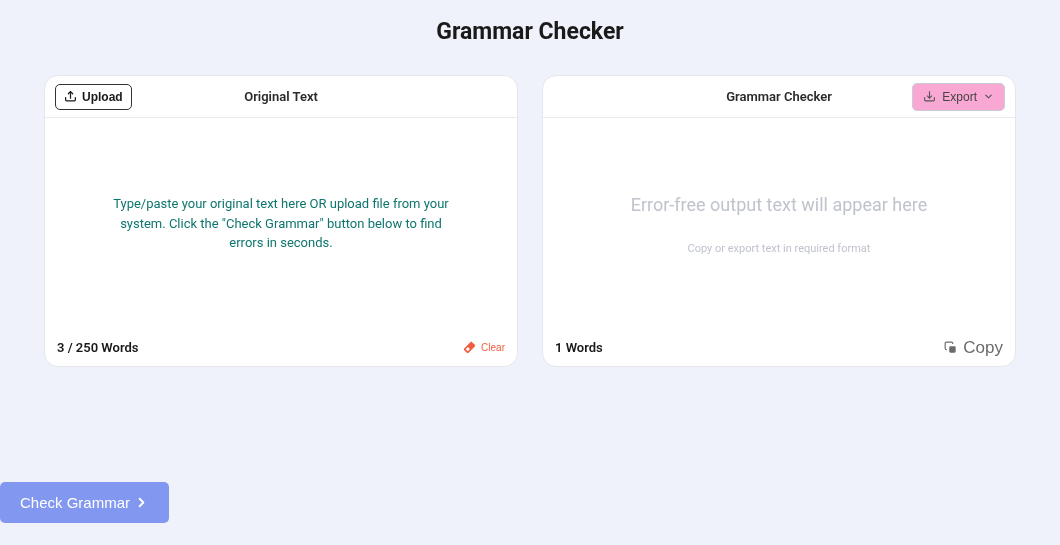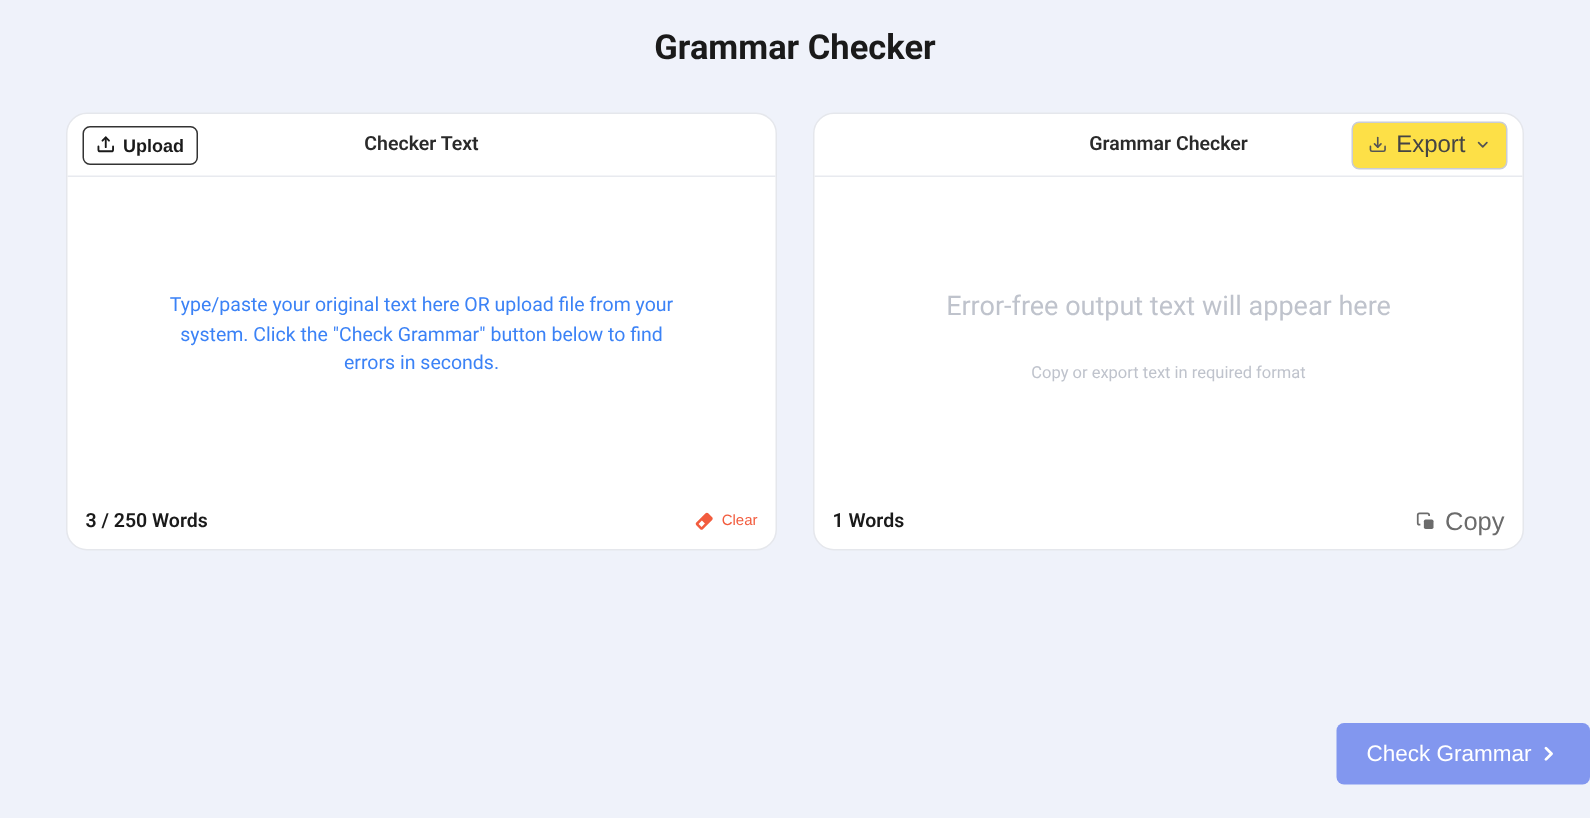--- a/index.html
+++ b/index.html
@@ -64,40 +64,40 @@
       font-weight: 600;
       cursor: pointer;
       color: #1a1a1a;
     }
     .export-btn {
       display: flex;
       align-items: center;
       gap: 6px;
       border: 1px solid #c9ccd6;
       border-radius: 5px;
-      background: #fde047;
+      background: #f9a8d4;
       padding: 6px 10px;
-      font-size: 16px;
+      font-size: 12px;
       font-weight: 500;
       cursor: pointer;
       color: #444;
       margin-left: auto;
     }
     .panel-body {
       flex: 1;
       display: flex;
       flex-direction: column;
       align-items: center;
       justify-content: center;
       padding: 0 60px;
       text-align: center;
     }
     .input-placeholder {
       font-size: 13px;
-      color: #3b82f6;
+      color: #0f766e;
       line-height: 1.5;
     }
     .output-title {
       font-size: 18px;
       color: #bfc3cc;
       line-height: 1.45;
       margin-bottom: 24px;
     }
     .output-sub {
       font-size: 11px;
@@ -131,21 +131,21 @@
       gap: 5px;
       color: #6b6b6b;
       font-size: 17px;
       font-weight: 500;
       cursor: pointer;
       border: none;
       background: none;
     }
     .action-bar {
       display: flex;
-      justify-content: flex-end;
+      justify-content: flex-start;
       margin-top: 115px;
     }
     .check-btn {
       background: #8297ef;
       color: #fff;
       font-size: 15px;
       font-weight: 500;
       border: none;
       border-radius: 5px;
       padding: 12px 20px;
@@ -170,21 +170,21 @@
       <button class="upload-btn">
         <span>
           <svg class="icon-svg" width="13" height="13" viewBox="0 0 24 24" fill="none" stroke="#1a1a1a" stroke-width="2.3" stroke-linecap="round" stroke-linejoin="round">
             <path d="M3 14v4a2 2 0 0 0 2 2h14a2 2 0 0 0 2-2v-4"></path>
             <polyline points="16 7 12 3 8 7"></polyline>
             <line x1="12" y1="3" x2="12" y2="15"></line>
           </svg>
         </span>
         <span>Upload</span>
       </button>
-      <span class="panel-header-title">Checker Text</span>
+      <span class="panel-header-title">Original Text</span>
     </div>
     <div class="panel-body">
       <div class="input-placeholder">Type/paste your original text here OR upload file from your system. Click the "Check Grammar" button below to find errors in seconds.</div>
     </div>
     <div class="panel-footer">
       <span>3 / 250 Words</span>
       <button class="clear-btn">
         <span>
           <svg class="icon-svg" width="15" height="15" viewBox="0 0 24 24" fill="#f25c3e">
             <path d="M16.24 3.56l4.2 4.2c.78.78.78 2.05 0 2.83l-9.9 9.9c-.78.78-2.05.78-2.83 0l-4.2-4.2c-.78-.78-.78-2.05 0-2.83l9.9-9.9c.78-.78 2.05-.78 2.83 0zM5.95 14.83l3.22 3.22 3.54-3.54-3.22-3.22-3.54 3.54z"></path>

